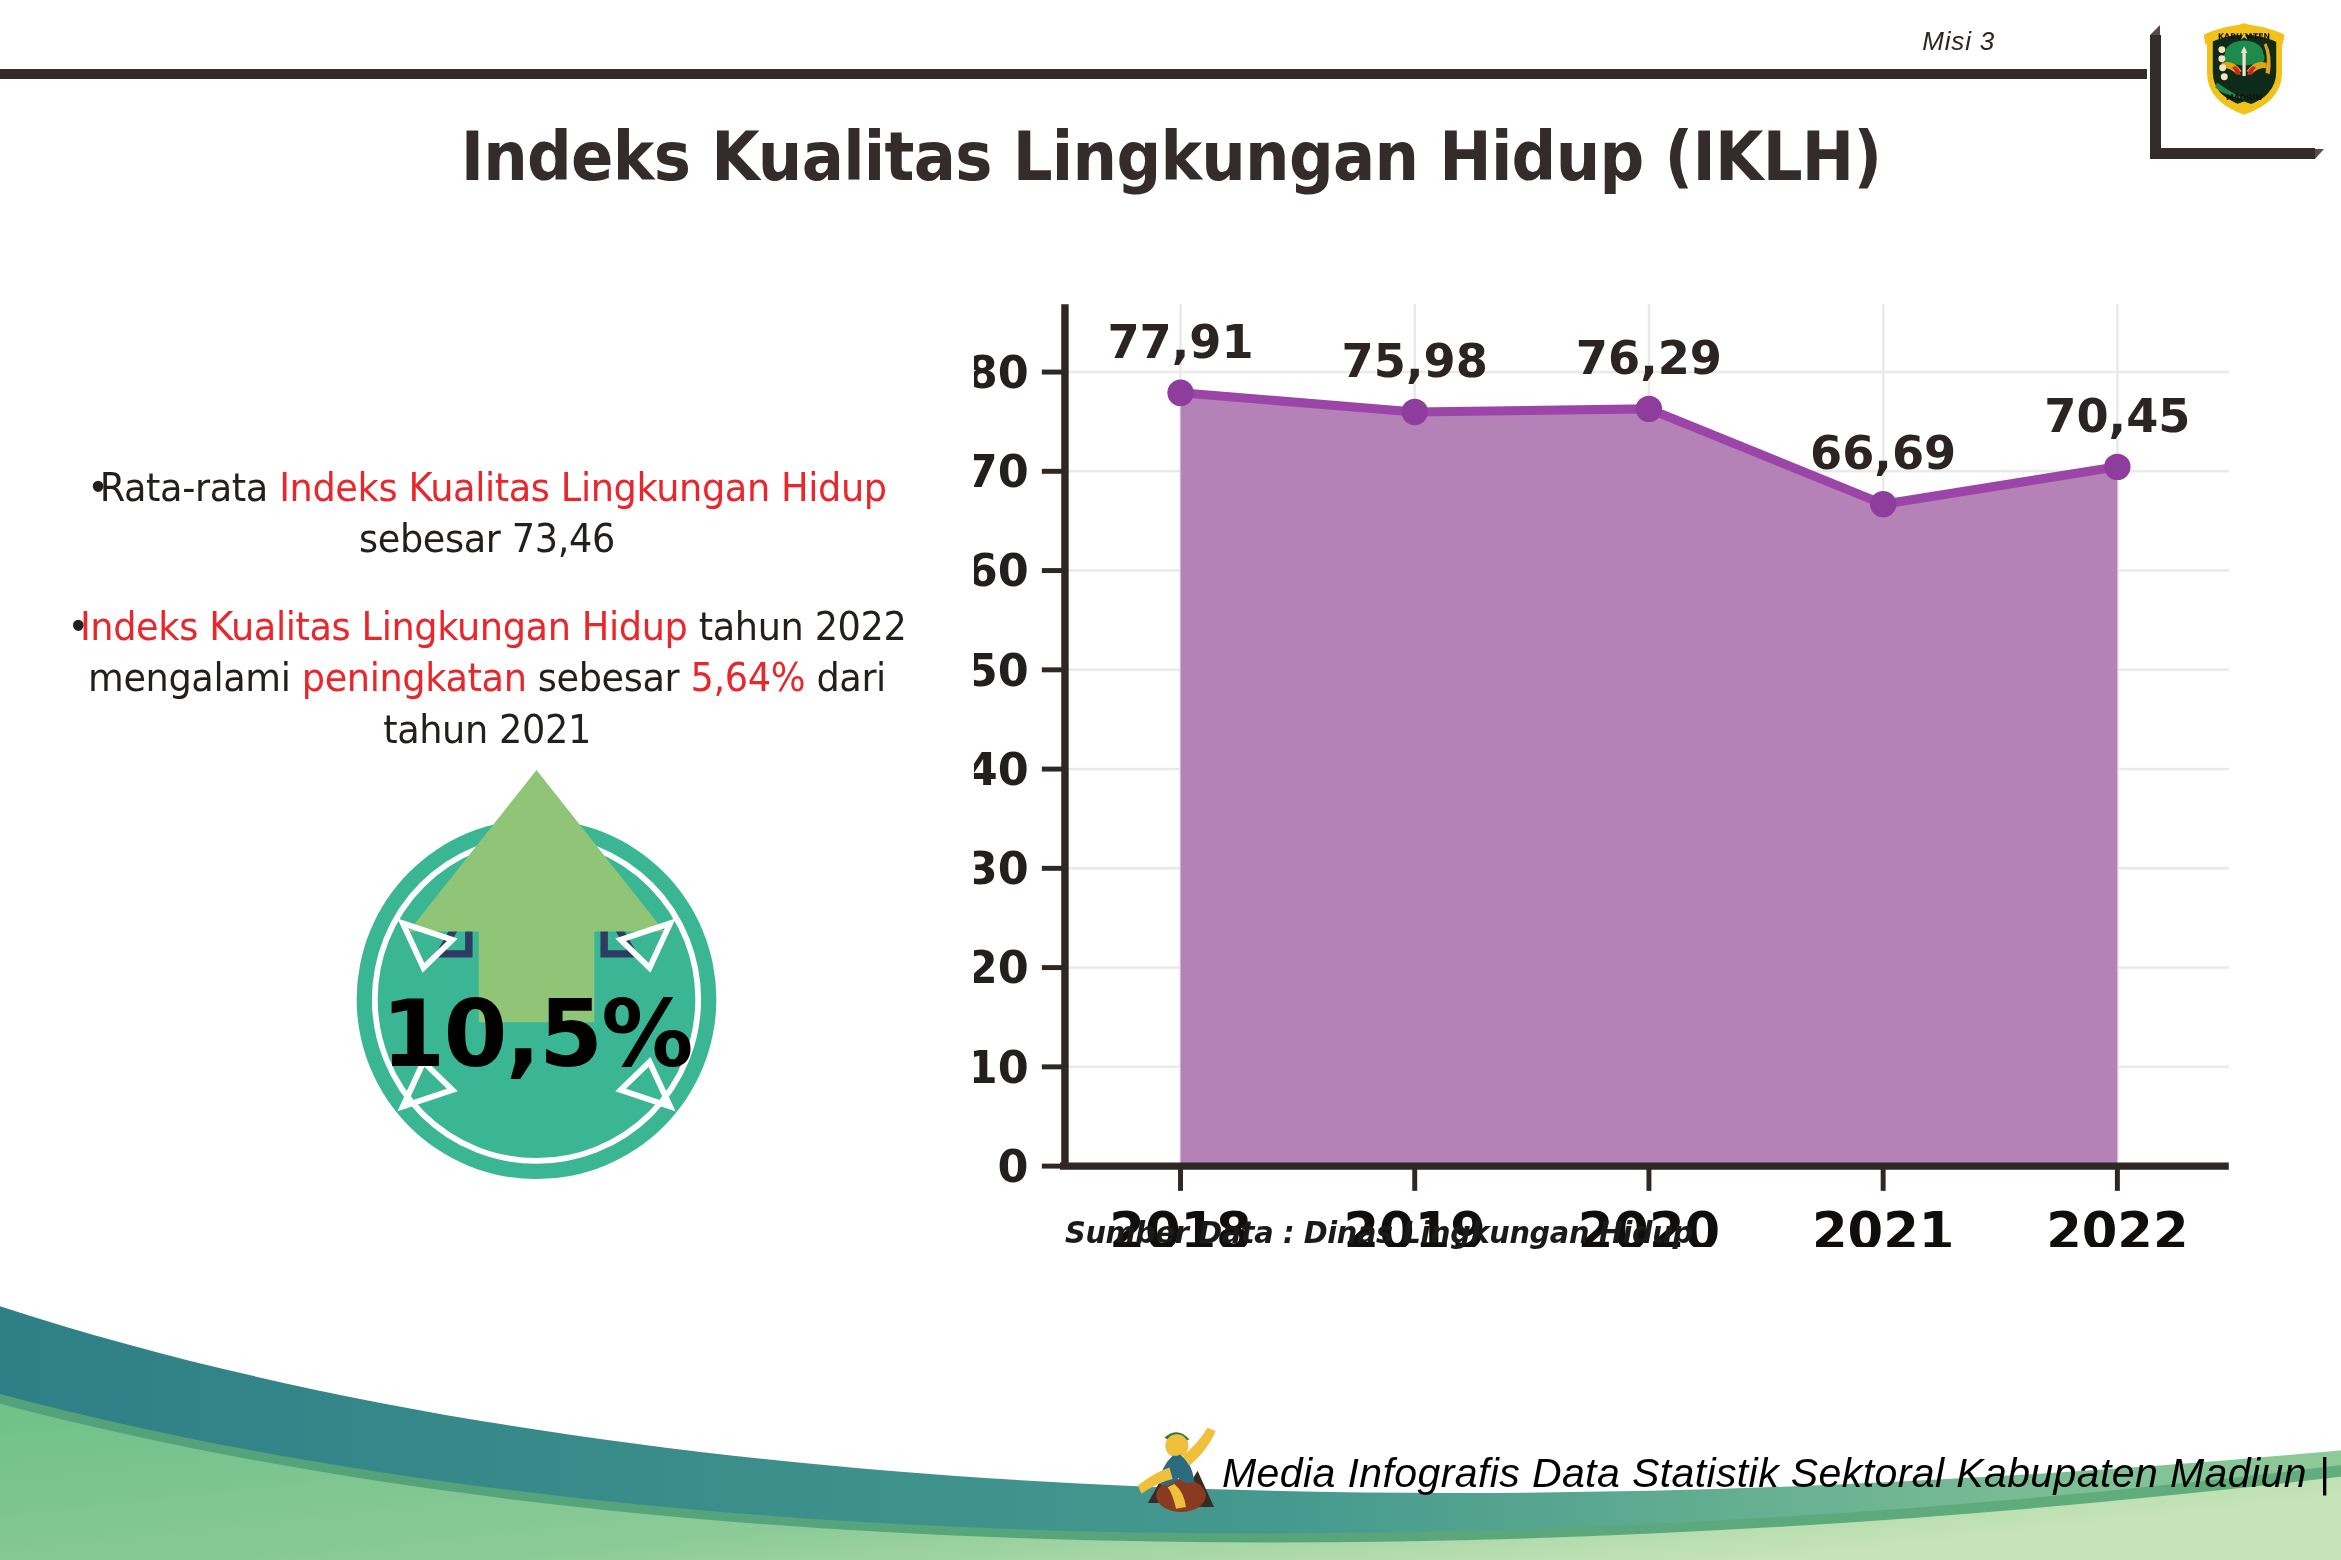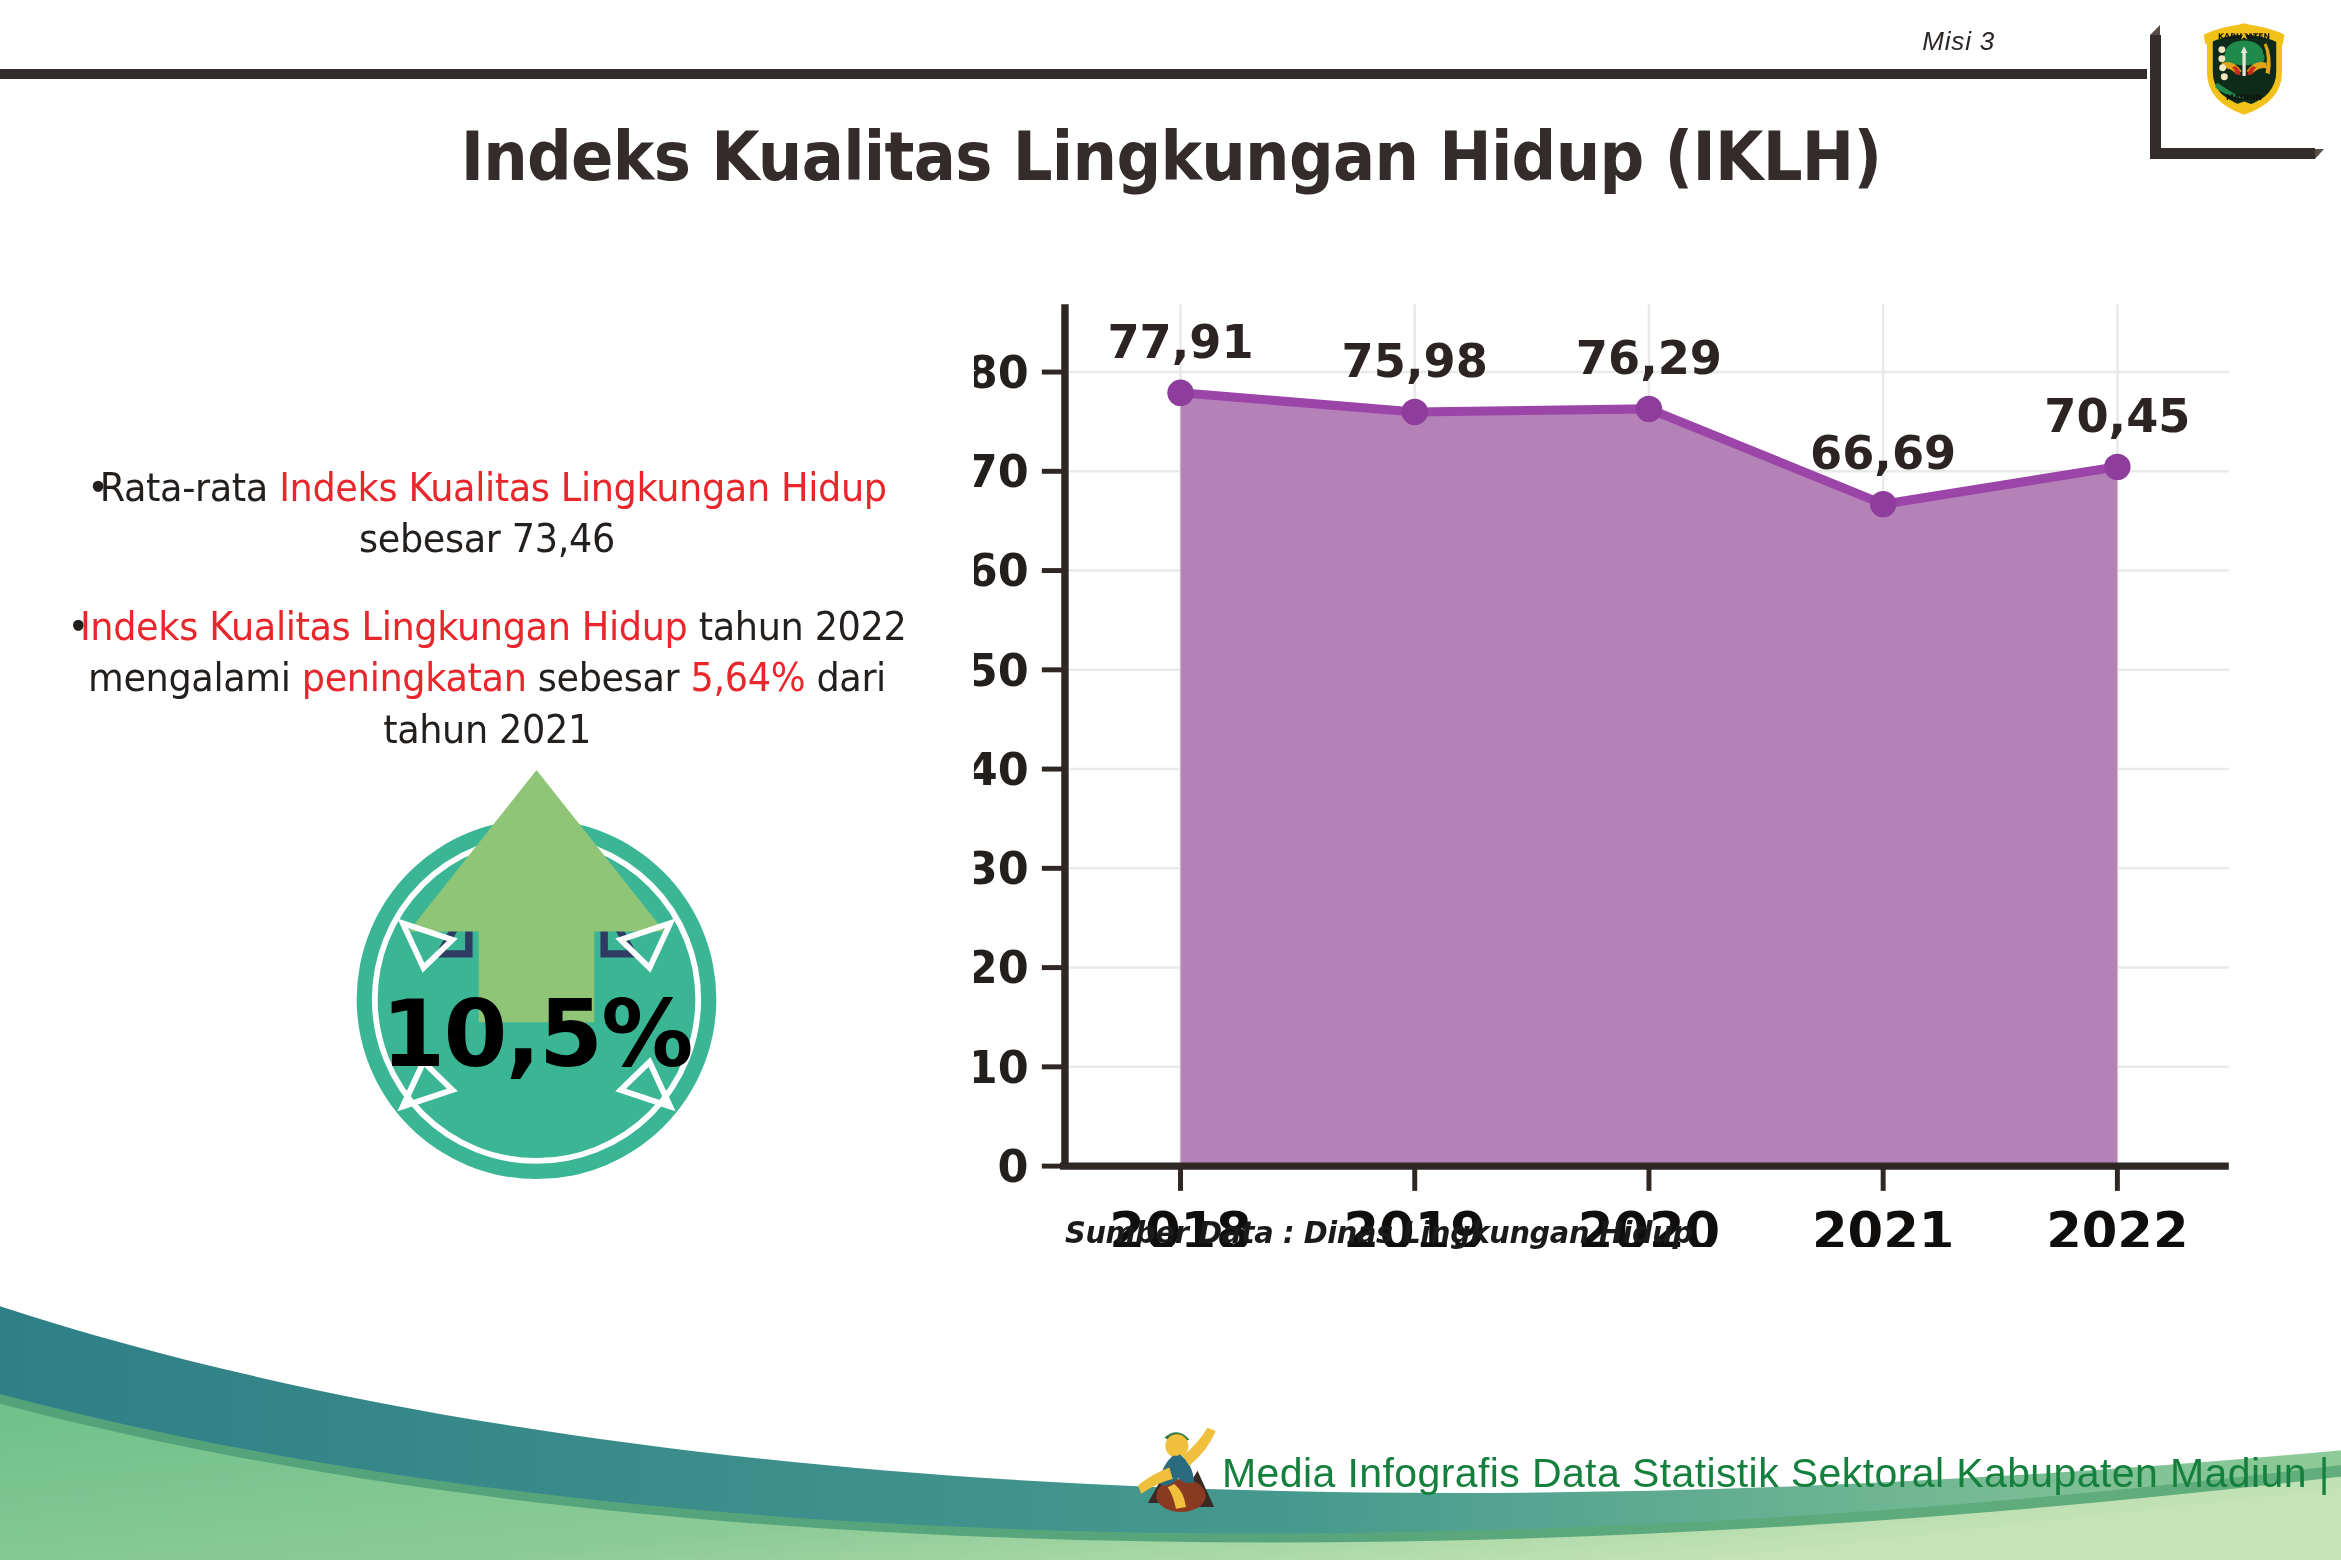--- a/index.html
+++ b/index.html
@@ -46,21 +46,21 @@
   .dlab{font-family:"DejaVu Sans",sans-serif;font-weight:bold;font-size:56px;fill:#2b2422;}
   #source{position:absolute;left:1065px;top:1214px;
       font-family:"DejaVu Sans",sans-serif;font-weight:bold;font-style:italic;
       font-size:31px;color:#1a1a1a;letter-spacing:-0.4px;transform:scaleX(0.93);transform-origin:left top;}
 
   
   #footer{position:absolute;left:0;bottom:0;width:2342px;height:273px;}
   #footer svg{display:block;}
   #footer-figure{position:absolute;left:1133px;bottom:29px;width:91px;height:116px;}
   #footer-text{position:absolute;left:1222px;bottom:64px;
-      font-family:"Liberation Sans",sans-serif;font-size:41px;color:#15803d;
+      font-family:"Liberation Sans",sans-serif;font-style:italic;font-size:41px;color:#000000;
       white-space:nowrap;letter-spacing:0.4px;}
 </style>
 </head>
 <body>
 
 <div id="header-rule"></div>
 
 <div id="misi-label">Misi 3</div>
 
 <div id="logo-frame">

